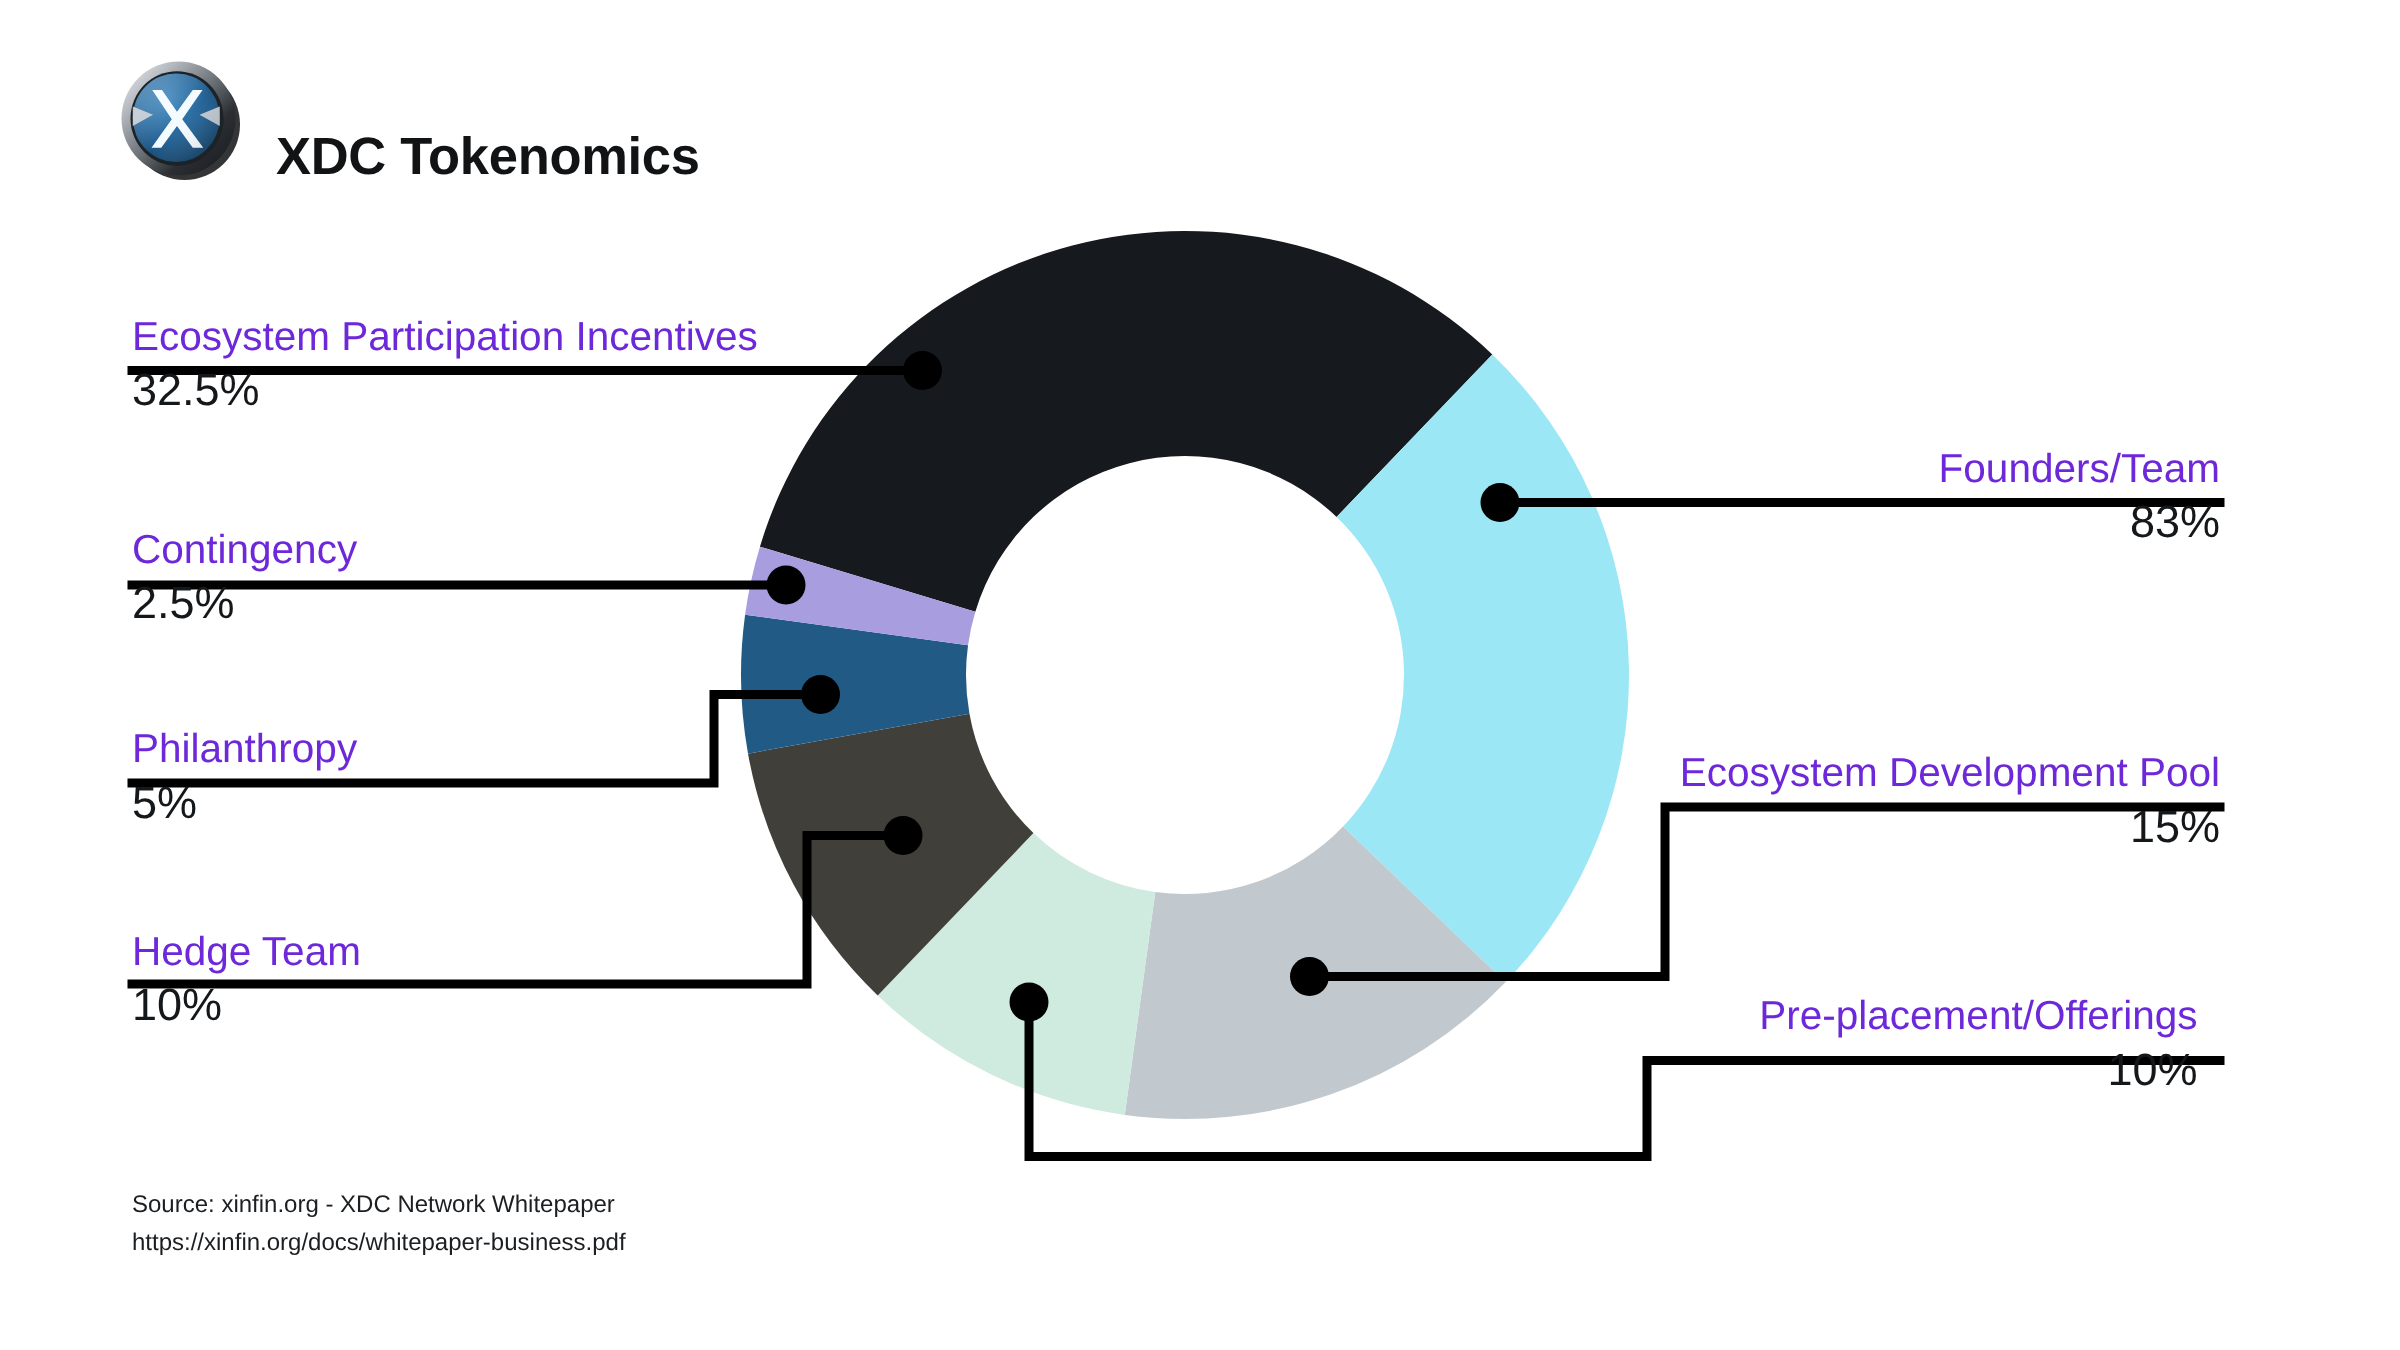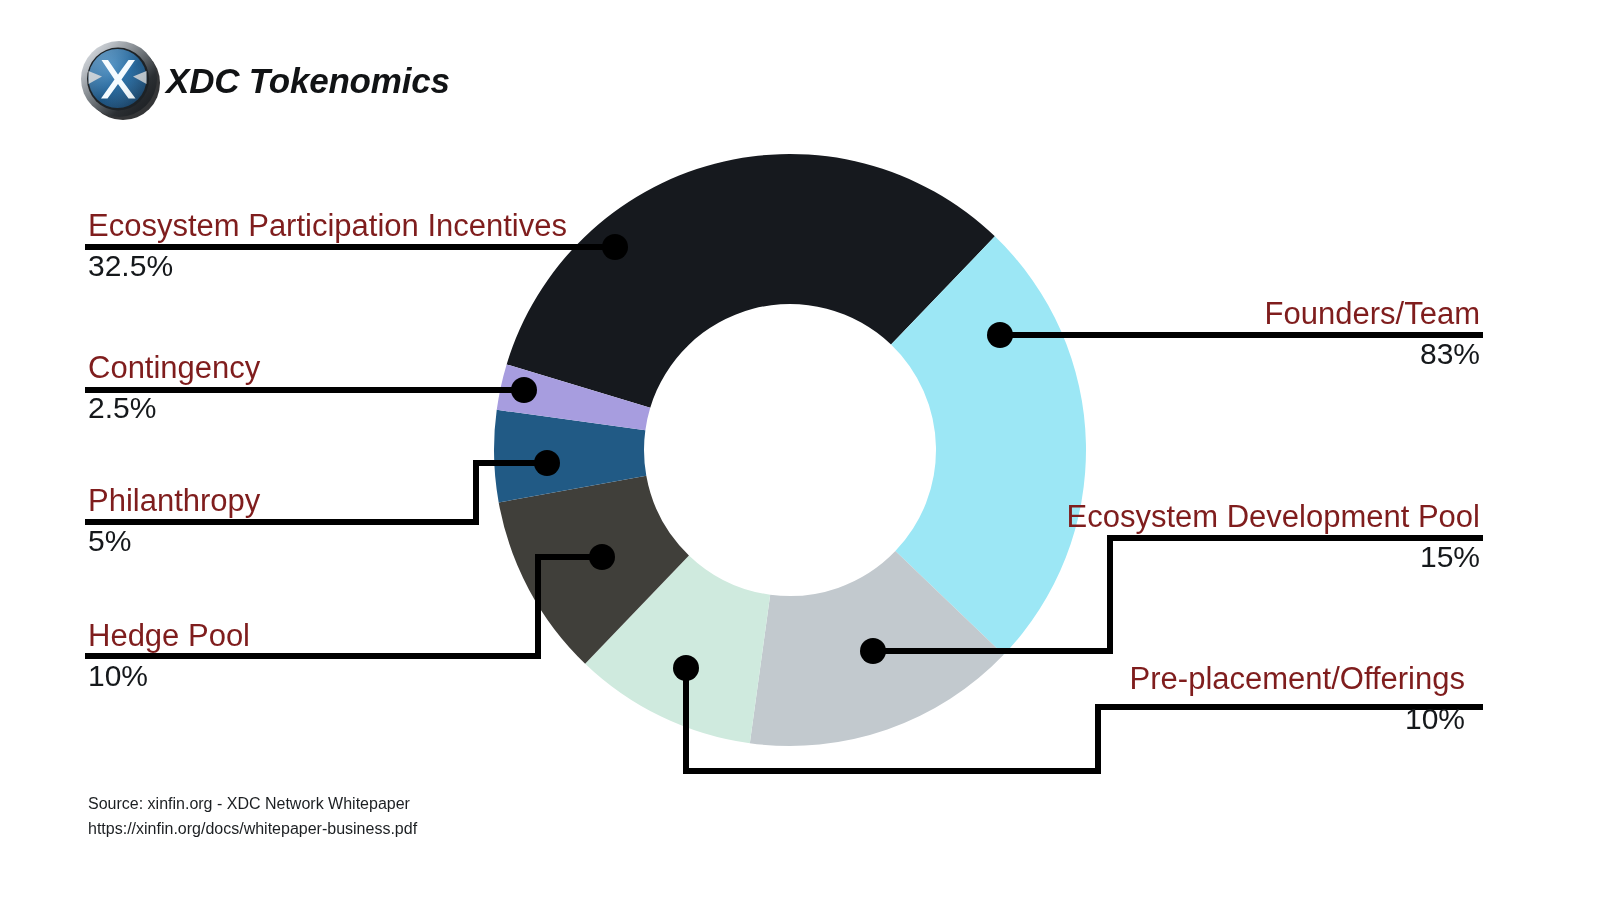--- a/index.html
+++ b/index.html
@@ -4,35 +4,35 @@
 <style>
   html,body{margin:0;padding:0;}
   body{
     width:1600px;height:900px;background:#ffffff;
     font-family:"Liberation Sans","DejaVu Sans",sans-serif;
     color:#111315;overflow:hidden;position:relative;
   }
   .stage{position:absolute;inset:0;}
 
   
-  .header{position:absolute;left:78px;top:38px;display:flex;align-items:center;gap:4px;font-style:italic;}
+  .header{position:absolute;left:78px;top:38px;display:flex;align-items:flex-end;gap:22px;}
   .logo{width:84px;height:84px;position:relative;flex:none;}
   .title{
     font-size:35px;font-weight:bold;letter-spacing:-0.2px;
     color:#111315;white-space:nowrap;line-height:1;
   }
 
   
   .chart-wrap{position:absolute;left:0;top:0;width:1600px;height:900px;}
   svg.chart{position:absolute;left:0;top:0;}
 
   
   .callout{position:absolute;}
   .callout .lbl{
-    font-size:31px;line-height:1.05;color:#7f1d1d;white-space:nowrap;
+    font-size:27px;line-height:1.05;color:#6d28d9;white-space:nowrap;
   }
   .callout .pct{
     font-size:30px;line-height:1.05;color:#15181b;white-space:nowrap;margin-top:7px;
   }
   .callout.left .lbl,.callout.left .pct{text-align:left;}
   .callout.right .lbl,.callout.right .pct{text-align:right;}
 
   
   .source{
     position:absolute;left:88px;top:792px;
@@ -120,21 +120,21 @@
     <div class="lbl">Contingency</div>
     <div class="pct">2.5%</div>
   </div>
 
   <div class="callout left" style="left:88px;top:485px;width:460px;">
     <div class="lbl">Philanthropy</div>
     <div class="pct">5%</div>
   </div>
 
   <div class="callout left" style="left:88px;top:620px;width:460px;">
-    <div class="lbl">Hedge Pool</div>
+    <div class="lbl">Hedge Team</div>
     <div class="pct">10%</div>
   </div>
 
   <div class="callout right" style="right:120px;top:298px;width:520px;">
     <div class="lbl">Founders/Team</div>
     <div class="pct">83%</div>
   </div>
 
   <div class="callout right" style="right:120px;top:501px;width:560px;">
     <div class="lbl">Ecosystem Development Pool</div>

